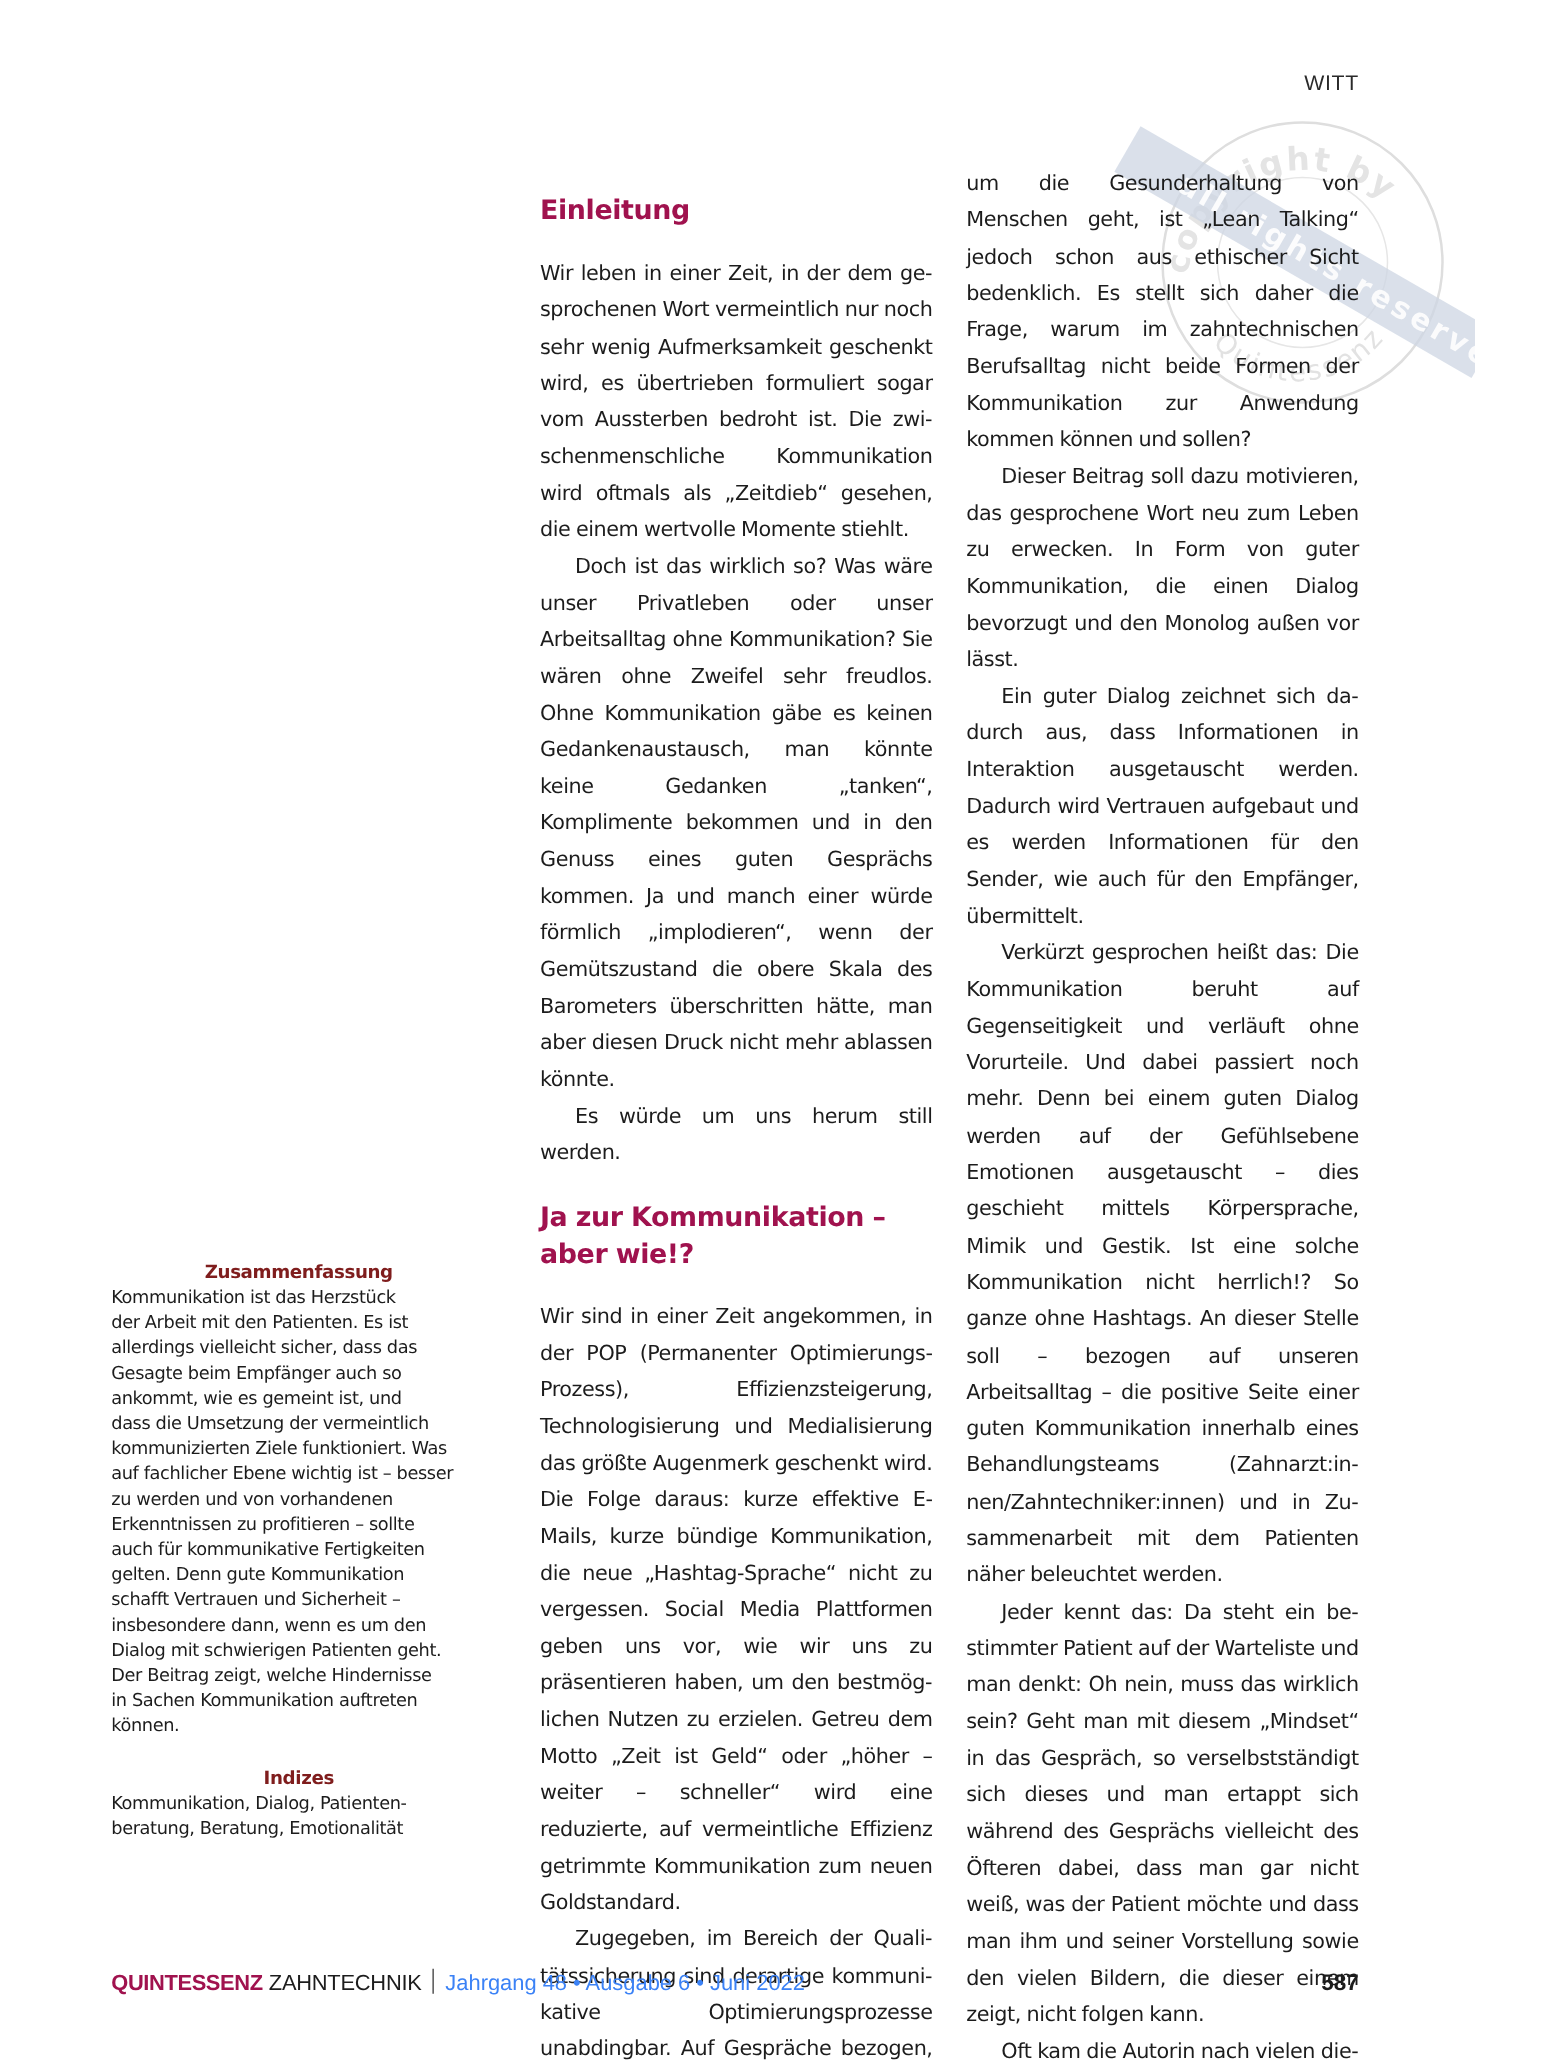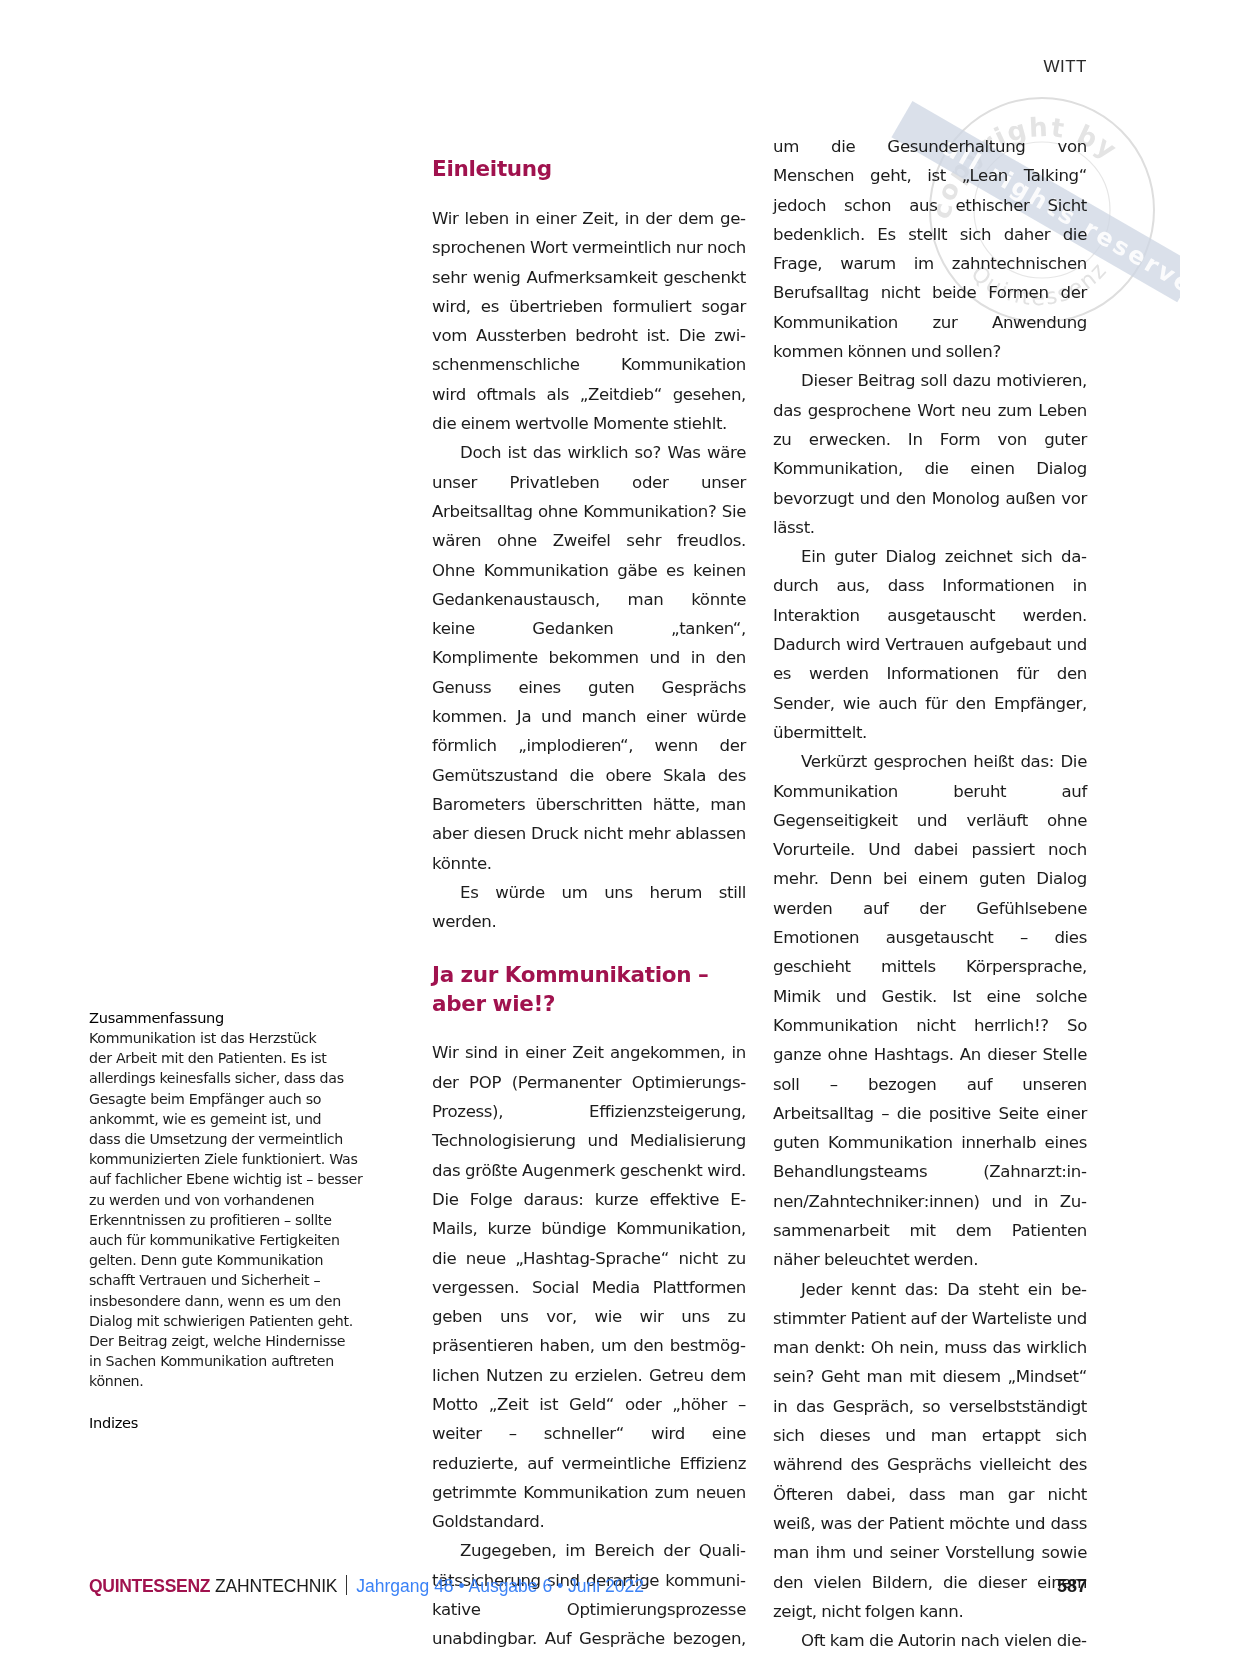--- a/index.html
+++ b/index.html
@@ -52,22 +52,23 @@
       width: 300px;
       font-size: 14.2px;
       line-height: 20.2px;
       letter-spacing: -0.3px;
       color: #1c1c1c;
     }
     .sidebar h3 {
       margin: 0;
       font-size: 14.6px;
       line-height: 20px;
-      color: #000000;
-      font-weight: normal;
+      color: #7f1d1d;
+      font-weight: bold;
+      text-align: center;
     }
     .sidebar p { margin: 0; }
     .sidebar .indizes-heading { margin-top: 21px; }
     .footer {
       position: absolute;
       left: 89px;
       top: 1573px;
       width: 998px;
       height: 26px;
       font-size: 17.5px;
@@ -148,37 +149,41 @@
   <p class="indent">Verkürzt gesprochen heißt das: Die Kommunikation beruht auf Gegenseitig­keit und verläuft ohne Vorurteile. Und da­bei passiert noch mehr. Denn bei einem guten Dialog werden auf der Gefühls­ebene Emotionen ausgetauscht – dies geschieht mittels Körpersprache, Mimik und Gestik. Ist eine solche Kommunika­tion nicht herrlich!? So ganze ohne Hash­tags. An dieser Stelle soll – bezogen auf unseren Arbeitsalltag – die positive Seite einer guten Kommunikation innerhalb eines Behandlungsteams (Zahnarzt:in­nen/Zahntechniker:innen) und in Zu­sammenarbeit mit dem Patienten näher beleuchtet werden.</p>
   <p class="indent">Jeder kennt das: Da steht ein be­stimmter Patient auf der Warteliste und man denkt: Oh nein, muss das wirklich sein? Geht man mit diesem „Mindset“ in das Gespräch, so verselbstständigt sich dieses und man ertappt sich während des Gesprächs vielleicht des Öfteren da­bei, dass man gar nicht weiß, was der Pa­tient möchte und dass man ihm und sei­ner Vorstellung sowie den vielen Bildern, die dieser einem zeigt, nicht folgen kann.</p>
   <p class="indent">Oft kam die Autorin nach vielen die­ser Gespräche zu der Erkenntnis, dass</p>
 </div>
 
 <div class="sidebar">
   <h3>Zusammenfassung</h3>
   <p>
     <span>Kommunikation ist das Herzstück</span><br>
     <span>der Arbeit mit den Patienten. Es ist</span><br>
-    <span>allerdings keinesfalls sicher, dass das</span><br>
+    <span>allerdings vielleicht sicher, dass das</span><br>
     <span>Gesagte beim Empfänger auch so</span><br>
     <span>ankommt, wie es gemeint ist, und</span><br>
     <span>dass die Umsetzung der vermeintlich</span><br>
     <span>kommunizierten Ziele funktioniert. Was</span><br>
     <span>auf fachlicher Ebene wichtig ist – besser</span><br>
     <span>zu werden und von vorhandenen</span><br>
     <span>Erkenntnissen zu profitieren – sollte</span><br>
     <span>auch für kommunikative Fertigkeiten</span><br>
     <span>gelten. Denn gute Kommunikation</span><br>
     <span>schafft Vertrauen und Sicherheit –</span><br>
     <span>insbesondere dann, wenn es um den</span><br>
     <span>Dialog mit schwierigen Patienten geht.</span><br>
     <span>Der Beitrag zeigt, welche Hindernisse</span><br>
     <span>in Sachen Kommunikation auftreten</span><br>
     <span>können.</span>
   </p>
   <h3 class="indizes-heading">Indizes</h3>
+  <p>
+    <span>Kommunikation, Dialog, Patienten-</span><br>
+    <span>beratung, Beratung, Emotionalität</span>
+  </p>
 </div>
 
 <div class="footer">
   <span class="brand">QUINTESSENZ</span>
   <span class="journal">ZAHNTECHNIK</span><span class="sep"></span><span class="issue">Jahrgang 48 • Ausgabe 6 • Juni 2022</span>
   <span class="page-number">587</span>
 </div>
 
 </body></html>

